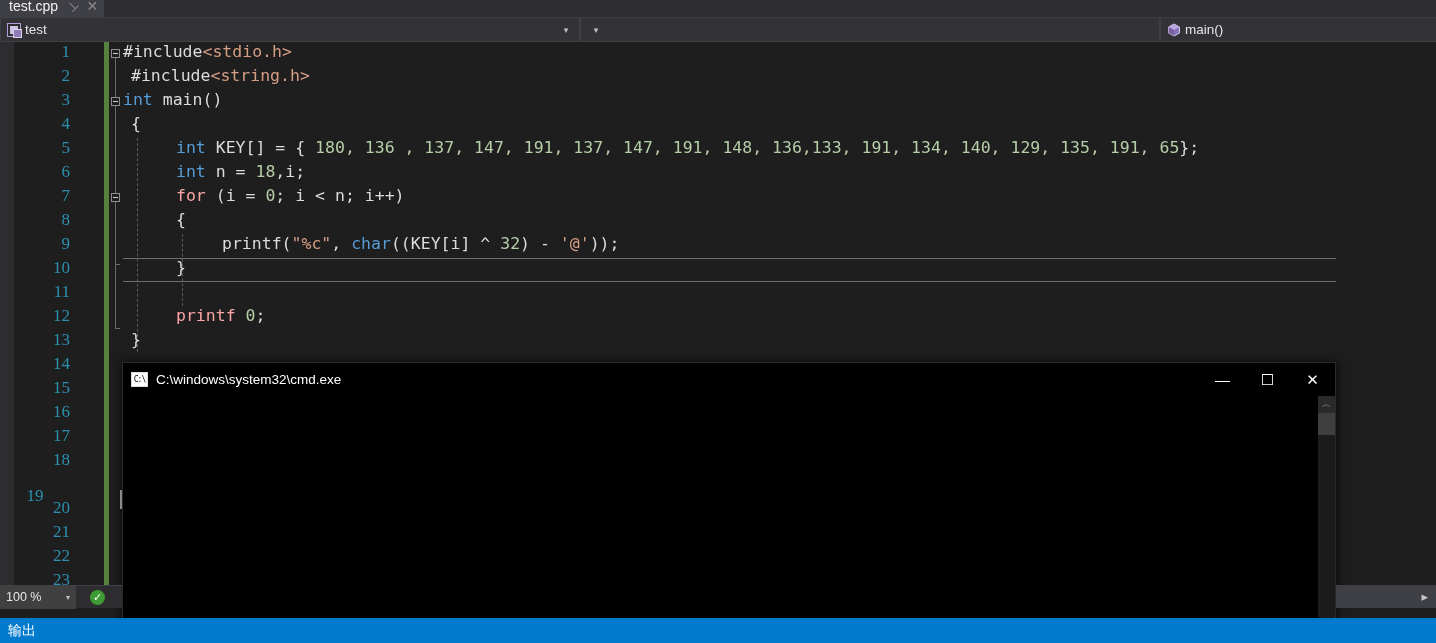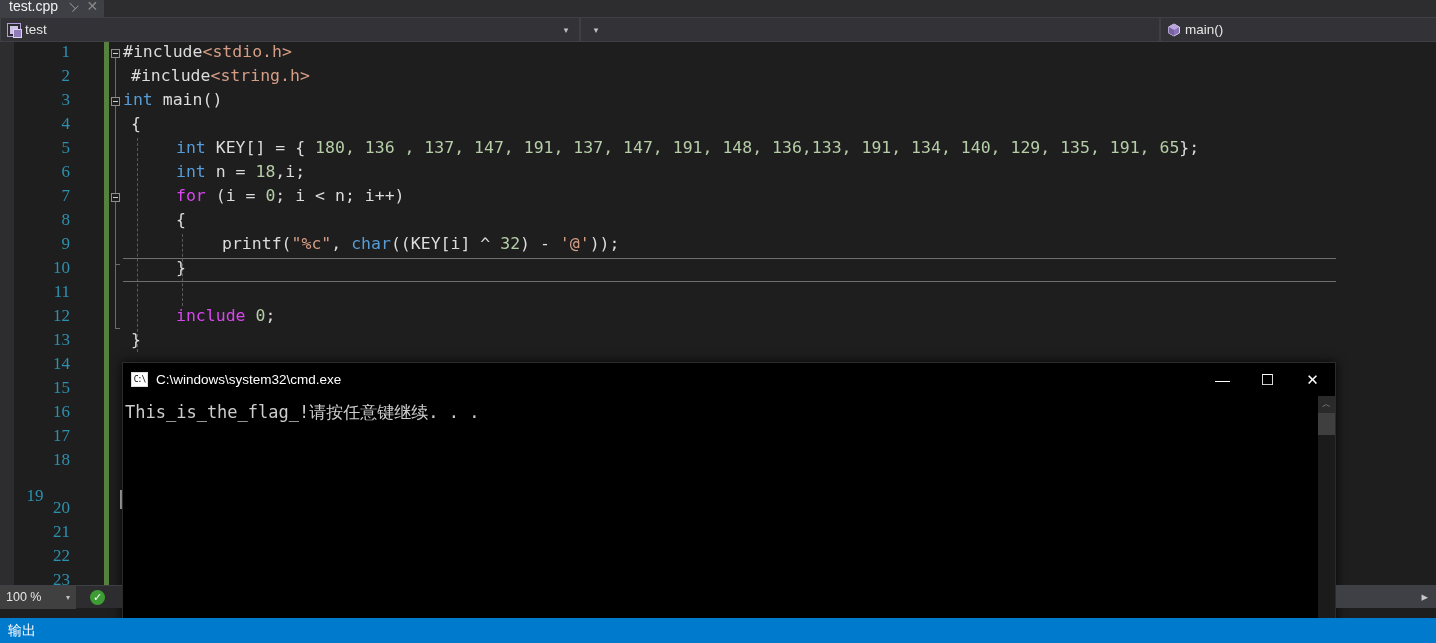--- a/index.html
+++ b/index.html
@@ -100,21 +100,21 @@
   }
   .codetext {
     position:absolute; left:123px; top:0; white-space:pre;
     font-family:"DejaVu Sans Mono","Liberation Mono",monospace; font-size:16.5px;
     color:#dcdcdc; letter-spacing:0px;
   }
   
   .iguide { position:absolute; width:1px; border-left:1px dashed #5a5a5a; }
 
   
-  .k  { color:#d946ef; }   
+  .k  { color:#fca5a5; }   
   .t  { color:#569cd6; }   
   .s  { color:#d69d85; }   
   .n  { color:#b5cea8; }   
   .p  { color:#dcdcdc; }   
   .c  { color:#d69d85; }   
   .pp { color:#dcdcdc; }   
 
   .current-line-box {
     position:absolute; left:123px; right:0; height:24px;
     border-top:1px solid #6e6e6e; border-bottom:1px solid #6e6e6e;
@@ -307,40 +307,39 @@
       <div class="codetext" style="top:120px; left:176px;"><span class="t">int</span><span class="p"> n = </span><span class="n">18</span><span class="p">,i;</span></div>
 
       <div class="codetext" style="top:144px; left:176px;"><span class="k">for</span><span class="p"> (i = </span><span class="n">0</span><span class="p">; i &lt; n; i++)</span></div>
 
       <div class="codetext" style="top:168px; left:176px;"><span class="p">{</span></div>
 
       <div class="codetext" style="top:192px; left:222px;"><span class="p">printf(</span><span class="s">"%c"</span><span class="p">, </span><span class="t">char</span><span class="p">((KEY[i] ^ </span><span class="n">32</span><span class="p">) - </span><span class="s">'@'</span><span class="p">));</span></div>
 
       <div class="codetext" style="top:216px; left:176px;"><span class="p">}</span></div>
 
-      <div class="codetext" style="top:264px; left:176px;"><span class="k">include</span><span class="p"> </span><span class="n">0</span><span class="p">;</span></div>
+      <div class="codetext" style="top:264px; left:176px;"><span class="k">printf</span><span class="p"> </span><span class="n">0</span><span class="p">;</span></div>
 
       <div class="codetext" style="top:288px; left:131px;"><span class="p">}</span></div>
     </div>
   </div>
 
   <div class="vs-dark-strip"></div>
 
   <div class="cmdwin">
     <div class="cmd-title">
       <span class="cmd-ico">C:\</span>
       <span class="cmd-title-text">C:\windows\system32\cmd.exe</span>
       <span class="cmd-btns">
         <span class="cmd-btn">—</span>
         <span class="cmd-btn">☐</span>
         <span class="cmd-btn">✕</span>
       </span>
     </div>
     <div class="cmd-body">
-      <div class="cmd-text">This_is_the_flag_!请按任意键继续. . .</div>
       <div class="cmd-scroll">
         <div class="cmd-scroll-up">︿</div>
         <div class="cmd-scroll-thumb"></div>
       </div>
     </div>
   </div>
 
   <div class="zoombar">
     <div class="zoom-combo">
       <span class="zval">100 %</span>

